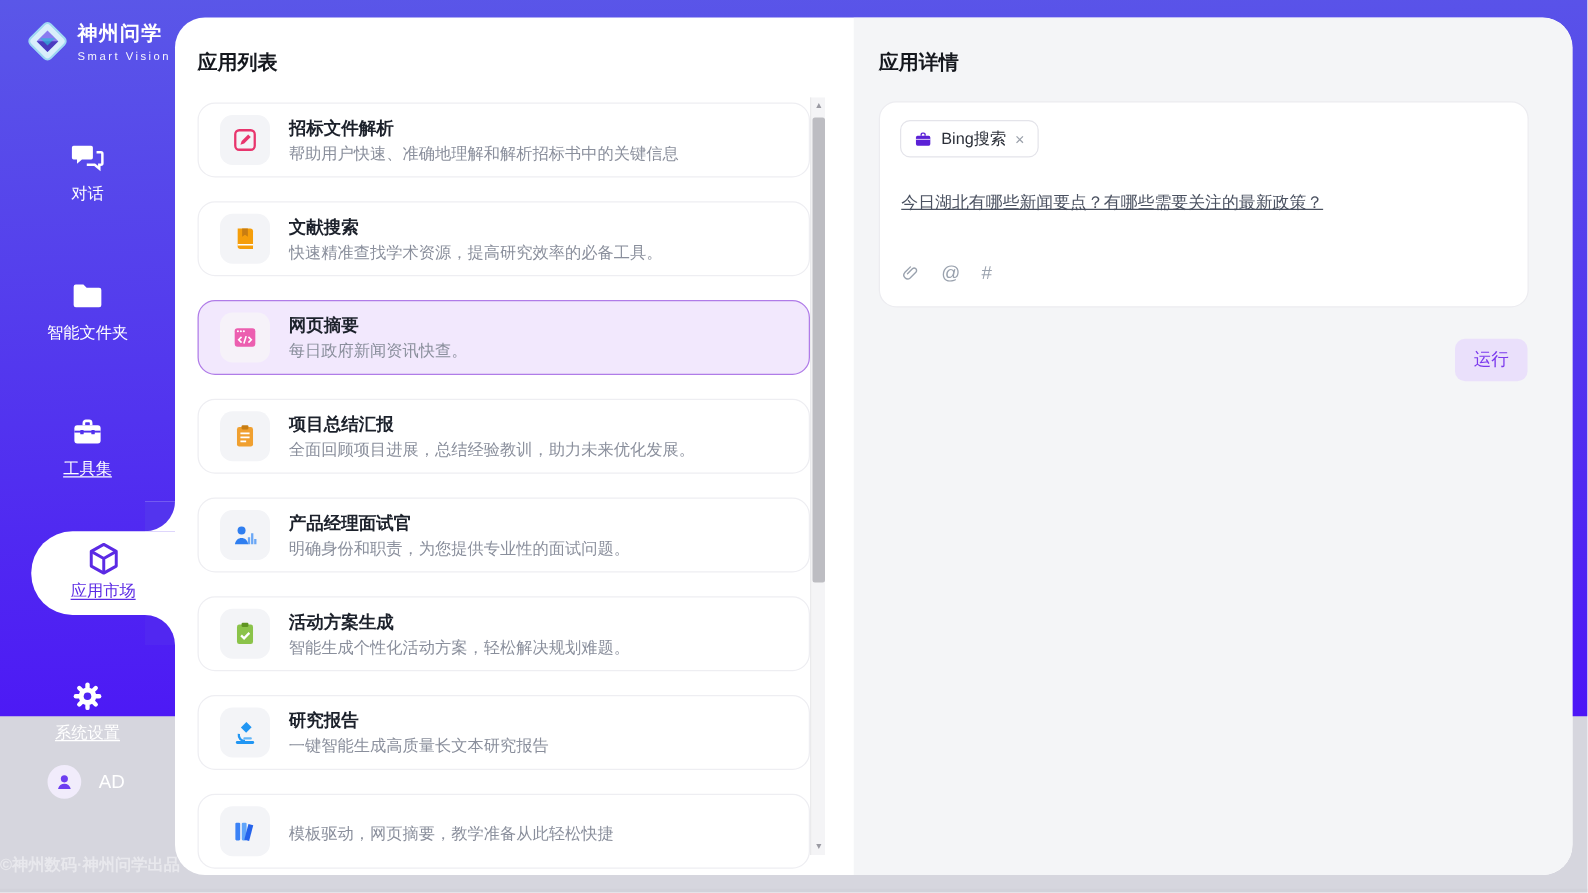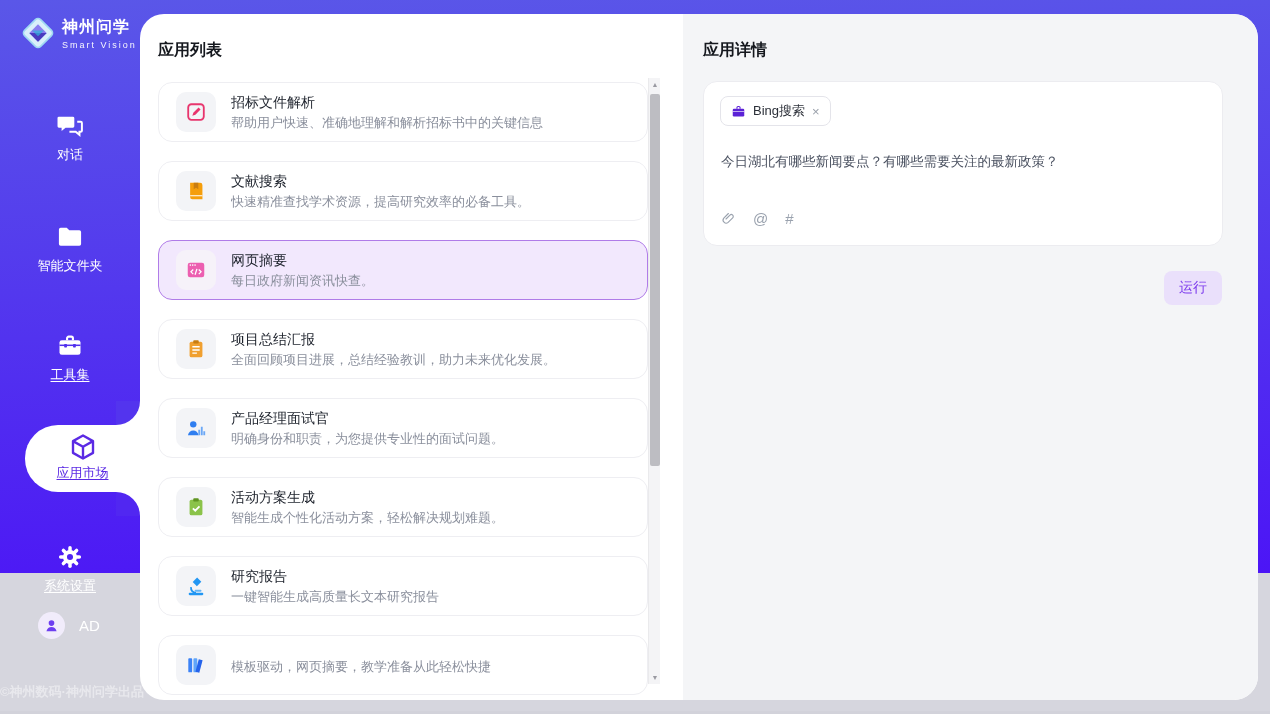--- a/index.html
+++ b/index.html
@@ -46,39 +46,39 @@
   .panel-title { font-size:16px; font-weight:700; color:#15181e; }
   .list-title { position:absolute; left:18px; top:26px; }
   .cards { position:absolute; left:18px; top:68px; width:490px; }
   .card { position:relative; height:60px; margin-bottom:19px; background:#fff;
           border:1px solid #eeeef2; border-radius:14px; display:flex; align-items:center; cursor:pointer; }
   .card.selected { background:#f2e8fd; border:1px solid #b07ce8; }
   .card-icon { width:40px; height:40px; border-radius:10px; background:#f3f4f7; margin-left:17px;
                display:flex; align-items:center; justify-content:center; flex:0 0 auto; }
   .card.selected .card-icon { background:#f6f2f9; }
   .card-texts { margin-left:15px; overflow:hidden; }
-  .card-title { font-size:14px; font-weight:400; color:#1c212b; line-height:18px; }
+  .card-title { font-size:14px; font-weight:700; color:#1c212b; line-height:18px; }
   .card-desc { font-size:13px; color:#8a8f9c; line-height:18px; margin-top:3px; white-space:nowrap; }
 
   .scrollbar { position:absolute; left:508px; top:64px; width:12px; height:606px;
                background:#f4f4f6; border-left:1px solid #eaeaec; }
   .sb-arrow { position:absolute; left:0; width:12px; text-align:center; font-size:7px; color:#9a9aa2; cursor:pointer; }
   .sb-up { top:3px; } .sb-down { bottom:3px; }
   .sb-thumb { position:absolute; left:1px; top:16px; width:10px; height:372px; background:#bdbdc2; border-radius:2px; cursor:pointer; }
 
   .detail-panel { position:absolute; left:543px; top:0; width:575px; height:686px;
                   background:#f4f5f7; border-radius:0 24px 24px 0; }
   .detail-title { position:absolute; left:20px; top:26px; }
   .detail-card { position:absolute; left:20px; top:67px; width:520px; height:165px;
                  background:#fff; border:1px solid #ececf0; border-radius:14px; }
   .chip { position:absolute; left:16px; top:14px; height:30px; display:inline-flex; align-items:center;
           border:1px solid #e4e4ea; border-radius:8px; padding:0 10px; background:#fff; cursor:default; }
   .chip-label { font-size:13px; color:#2b2f38; margin:0 7px 0 7px; }
   .chip-close { font-size:13px; color:#9aa0aa; cursor:pointer; line-height:1; }
-  .query-text { position:absolute; left:17px; top:70px; right:16px; font-size:13.5px; color:#4a5160; line-height:20px; }
+  .query-text { position:absolute; left:17px; top:70px; right:16px; font-size:13.5px; color:#4a5160; line-height:20px;text-decoration:underline; }
   .attach-row { position:absolute; left:17px; bottom:18px; display:flex; align-items:center; gap:17px; }
   .attach-glyph { font-size:15px; color:#9aa2ae; cursor:pointer; line-height:1; }
   .attach-row svg { cursor:pointer; display:block; }
   .run-btn { position:absolute; right:36px; top:257px; background:#eae0fb; color:#7c3aed;
              font-size:14px; padding:8px 15px; border:none; border-radius:8px; cursor:pointer; }
 
   .bottom-strip { position:absolute; left:0; top:711px; width:1270px; height:3px; background:#d2d2da; }
 </style>
 </head>
 <body>

